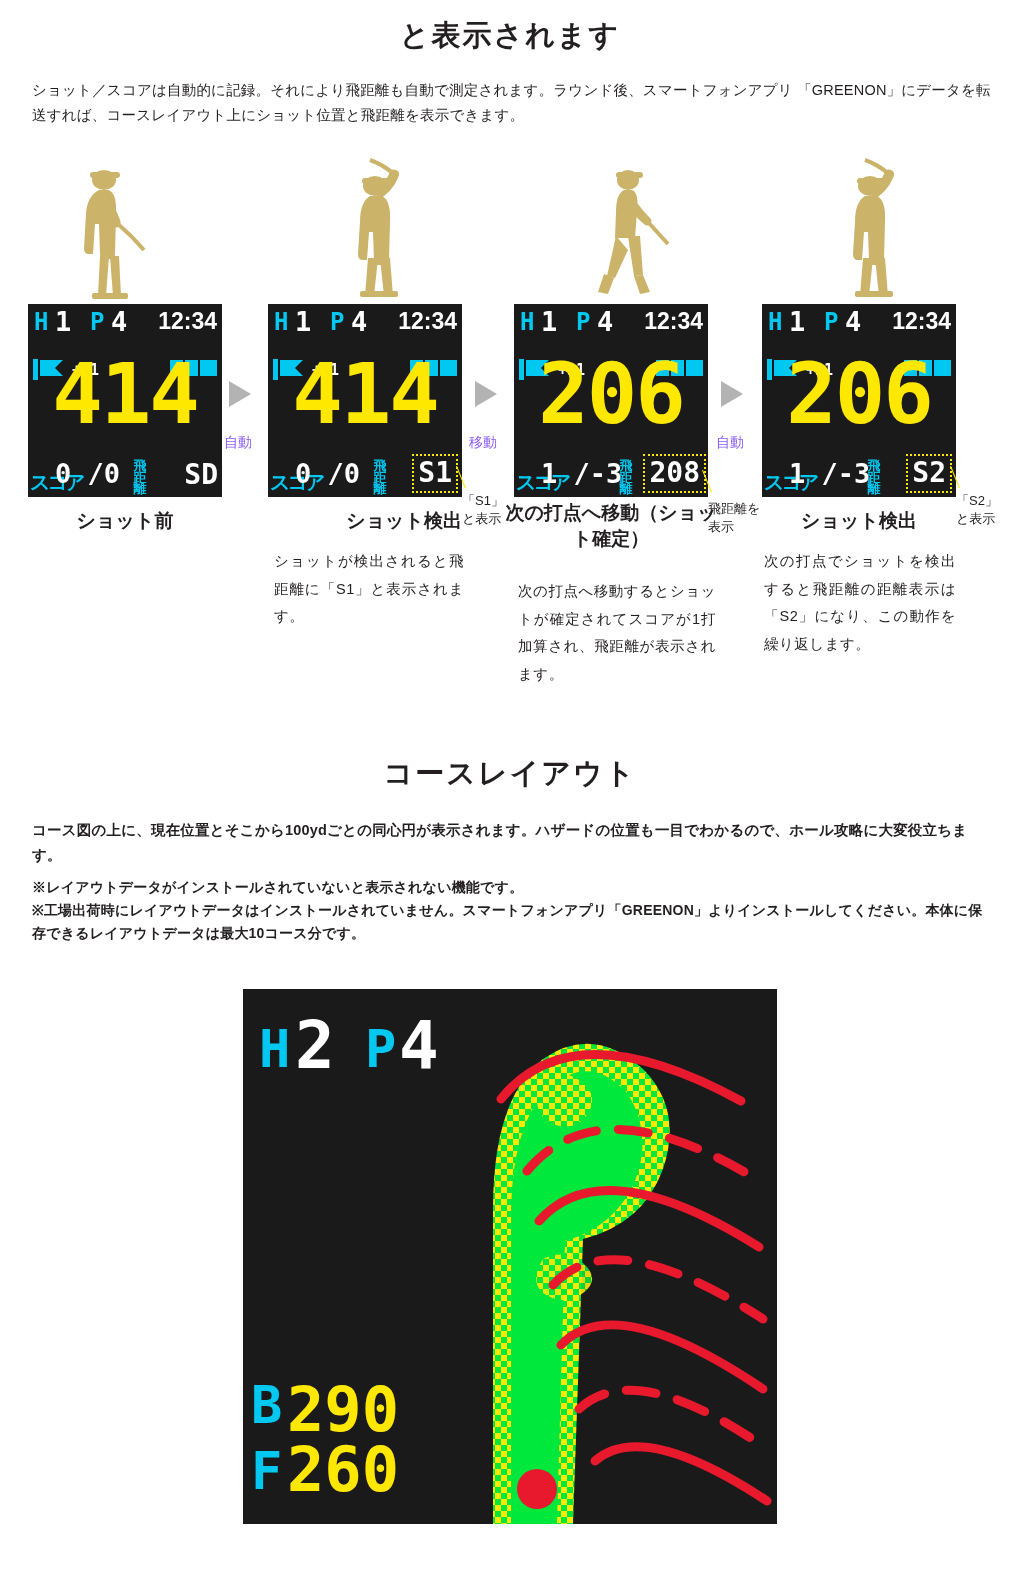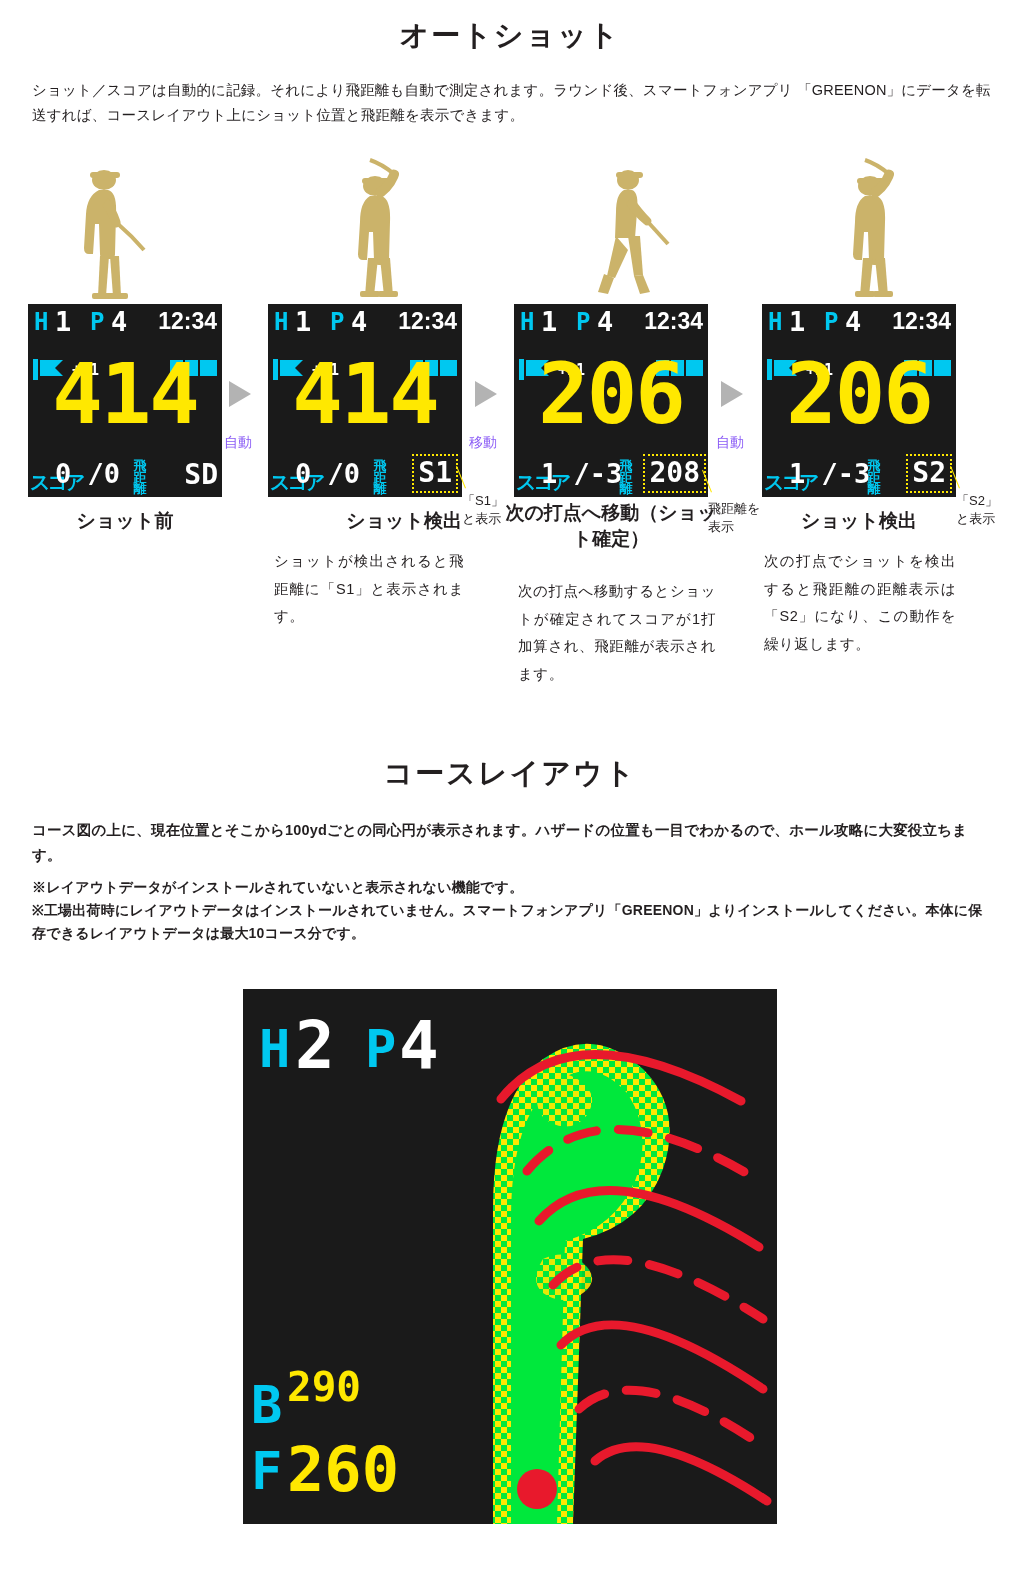--- a/index.html
+++ b/index.html
@@ -187,21 +187,21 @@
   }
   .cm-label {
     position: absolute;
     font-weight: bold;
     font-family: "DejaVu Sans Mono", monospace;
   }
 </style>
 </head>
 <body>
 
-<div class="section-title" id="autoshot-title">オートショット</div>
+<div class="section-title" id="autoshot-title">と表示されます</div>
 <div class="body-text" id="autoshot-desc">ショット／スコアは自動的に記録。それにより飛距離も自動で測定されます。ラウンド後、スマートフォンアプリ 「GREENON」にデータを転送すれば、コースレイアウト上にショット位置と飛距離を表示できます。</div>
 
 <div class="golfer" style="left:52px; top:160px;">
   <svg viewBox="0 0 130 140" width="130" height="140">
     <g fill="#cbb36a">
       <ellipse cx="52" cy="20" rx="12" ry="10"></ellipse>
       <rect x="38" y="12" width="30" height="6" rx="3"></rect>
       <path d="M47 30 q-12 6 -13 24 l-2 34 q0 6 5 6 l4 0 l2 -30 l4 0 l1 30 q0 5 5 5 l5 0 q5 0 5 -5 l1 -40 q1 -22 -8 -24 z"></path>
       <path d="M56 38 q8 10 12 22 q2 5 -2 7 q-4 2 -6 -3 q-4 -11 -10 -18 z"></path>
       <path d="M66 64 q14 12 26 26" stroke="#cbb36a" stroke-width="4" fill="none"></path>
@@ -446,16 +446,16 @@
       <path d="M336 420 Q392 368 524 460"></path>
     </g>
 
     <circle cx="294" cy="500" r="20" fill="#e8192c"></circle>
   </svg>
   <span class="cm-label" style="left:16px; top:30px; color:#00c8f0; font-size:52px;">H</span>
   <span class="cm-label" style="left:52px; top:18px; color:#ffffff; font-size:66px;">2</span>
   <span class="cm-label" style="left:122px; top:30px; color:#00c8f0; font-size:52px;">P</span>
   <span class="cm-label" style="left:156px; top:18px; color:#ffffff; font-size:66px;">4</span>
   <span class="cm-label" style="left:8px; top:386px; color:#00c8f0; font-size:52px;">B</span>
-  <span class="cm-label" style="left:44px; top:374px; color:#ffe800; font-size:41px;">290</span>
+  <span class="cm-label" style="left:44px; top:384px; color:#ffe800; font-size:62px;">290</span>
   <span class="cm-label" style="left:8px; top:452px; color:#00c8f0; font-size:52px;">F</span>
   <span class="cm-label" style="left:44px; top:444px; color:#ffe800; font-size:62px;">260</span>
 </div>
 
 </body></html>

